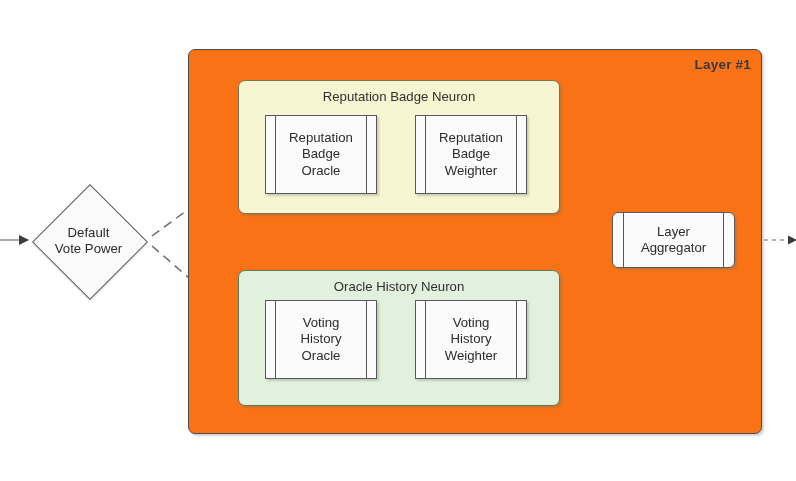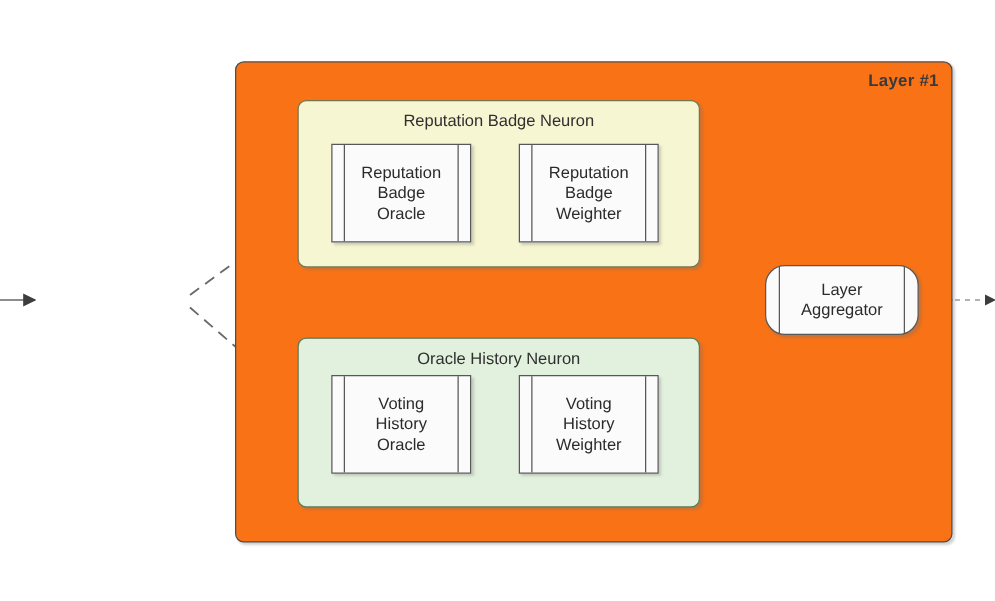--- a/index.html
+++ b/index.html
@@ -127,21 +127,21 @@
   #proc-rep-oracle   { left: 265px; top: 115px; width: 112px; height: 79px; }
   #proc-rep-weighter { left: 415px; top: 115px; width: 112px; height: 79px; }
   #proc-vote-oracle  { left: 265px; top: 300px; width: 112px; height: 79px; }
   #proc-vote-weighter{ left: 415px; top: 300px; width: 112px; height: 79px; }
 
   #proc-aggregator {
     left: 612px;
     top: 212px;
     width: 123px;
     height: 56px;
-    border-radius: 16px;
+    border-radius: 6px;
   }
   #proc-aggregator .bar-left  { left: 10px; }
   #proc-aggregator .bar-right { right: 10px; }
 
   
   .diamond-wrap {
     position: absolute;
     left: 30px;
     top: 184px;
     width: 117px;
@@ -213,20 +213,25 @@
     <g>
       <path d="M 527 340 C 562 344, 575 292, 608 255" fill="none" stroke="#4a4a4a" stroke-width="1.6" marker-end="url(#arw)"></path>
     </g>
 
     <g>
       <line x1="735" y1="240" x2="762" y2="240" stroke="#8d8d8d" stroke-width="1.5"></line>
       <line x1="764" y1="240" x2="796" y2="240" stroke="#9a9a9a" stroke-width="1.3" stroke-dasharray="4 4" marker-end="url(#arw)"></line>
     </g>
   </svg>
 
+  <div class="diamond-wrap">
+    <div class="diamond-shape"></div>
+    <div class="diamond-label">Default
+Vote Power</div>
+  </div>
 
   <div class="layer-box">
     <div class="layer-title">Layer #1</div>
   </div>
 
   <div class="neuron" id="neuron-reputation">
     <div class="neuron-title">Reputation Badge Neuron</div>
   </div>
 
   <div class="process" id="proc-rep-oracle">

